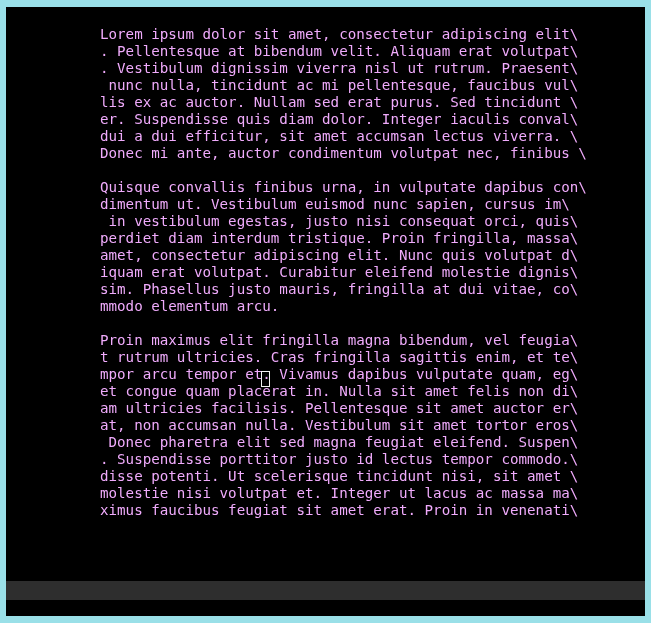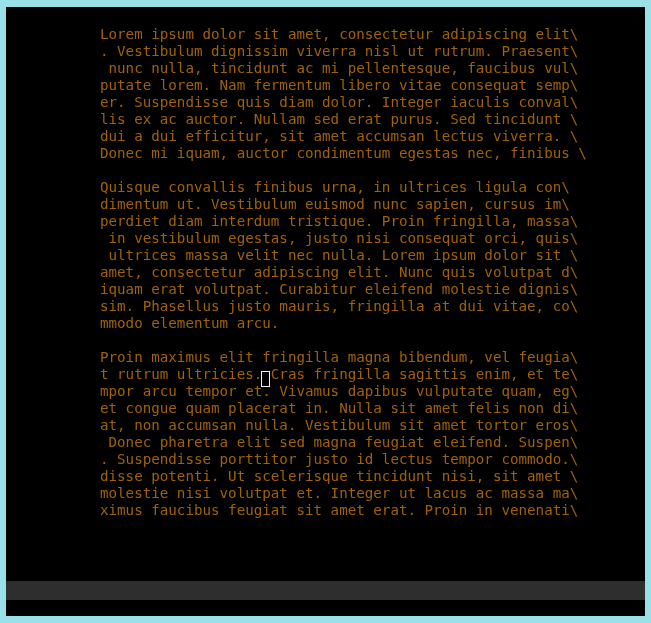--- a/index.html
+++ b/index.html
@@ -41,21 +41,21 @@
     left: 94px;
     top: 19px;
     width: 545px;
   }
 
   .line {
     height: 17px;
     line-height: 17px;
     font-size: 14.2px;
     letter-spacing: 0px;
-    color: #a16207;
+    color: #f0abfc;
     white-space: pre;
     font-family: "DejaVu Sans Mono", "Liberation Mono", monospace;
   }
   .line.blank { color: transparent; }
 
   
   #cursor {
     position: absolute;
     left: 255px;
     top: 364px;
@@ -93,42 +93,42 @@
   }
 </style>
 </head>
 <body>
 
 <div id="frame">
 
   <div id="editor">
     <div id="text-area">
         <div class="line">Lorem ipsum dolor sit amet, consectetur adipiscing elit\</div>
+        <div class="line">. Pellentesque at bibendum velit. Aliquam erat volutpat\</div>
         <div class="line">. Vestibulum dignissim viverra nisl ut rutrum. Praesent\</div>
         <div class="line"> nunc nulla, tincidunt ac mi pellentesque, faucibus vul\</div>
-        <div class="line">putate lorem. Nam fermentum libero vitae consequat semp\</div>
+        <div class="line">lis ex ac auctor. Nullam sed erat purus. Sed tincidunt \</div>
         <div class="line">er. Suspendisse quis diam dolor. Integer iaculis conval\</div>
-        <div class="line">lis ex ac auctor. Nullam sed erat purus. Sed tincidunt \</div>
         <div class="line">dui a dui efficitur, sit amet accumsan lectus viverra. \</div>
-        <div class="line">Donec mi iquam, auctor condimentum egestas nec, finibus \</div>
+        <div class="line">Donec mi ante, auctor condimentum volutpat nec, finibus \</div>
         <div class="line blank">&nbsp;</div>
-        <div class="line">Quisque convallis finibus urna, in ultrices ligula con\</div>
+        <div class="line">Quisque convallis finibus urna, in vulputate dapibus con\</div>
         <div class="line">dimentum ut. Vestibulum euismod nunc sapien, cursus im\</div>
+        <div class="line"> in vestibulum egestas, justo nisi consequat orci, quis\</div>
         <div class="line">perdiet diam interdum tristique. Proin fringilla, massa\</div>
-        <div class="line"> in vestibulum egestas, justo nisi consequat orci, quis\</div>
-        <div class="line"> ultrices massa velit nec nulla. Lorem ipsum dolor sit \</div>
         <div class="line">amet, consectetur adipiscing elit. Nunc quis volutpat d\</div>
         <div class="line">iquam erat volutpat. Curabitur eleifend molestie dignis\</div>
         <div class="line">sim. Phasellus justo mauris, fringilla at dui vitae, co\</div>
         <div class="line">mmodo elementum arcu.</div>
         <div class="line blank">&nbsp;</div>
         <div class="line">Proin maximus elit fringilla magna bibendum, vel feugia\</div>
         <div class="line">t rutrum ultricies. Cras fringilla sagittis enim, et te\</div>
         <div class="line">mpor arcu tempor et. Vivamus dapibus vulputate quam, eg\</div>
         <div class="line">et congue quam placerat in. Nulla sit amet felis non di\</div>
+        <div class="line">am ultricies facilisis. Pellentesque sit amet auctor er\</div>
         <div class="line">at, non accumsan nulla. Vestibulum sit amet tortor eros\</div>
         <div class="line"> Donec pharetra elit sed magna feugiat eleifend. Suspen\</div>
         <div class="line">. Suspendisse porttitor justo id lectus tempor commodo.\</div>
         <div class="line">disse potenti. Ut scelerisque tincidunt nisi, sit amet \</div>
         <div class="line">molestie nisi volutpat et. Integer ut lacus ac massa ma\</div>
         <div class="line">ximus faucibus feugiat sit amet erat. Proin in venenati\</div>
       </div>
     <div id="cursor"></div>
   </div>
 

